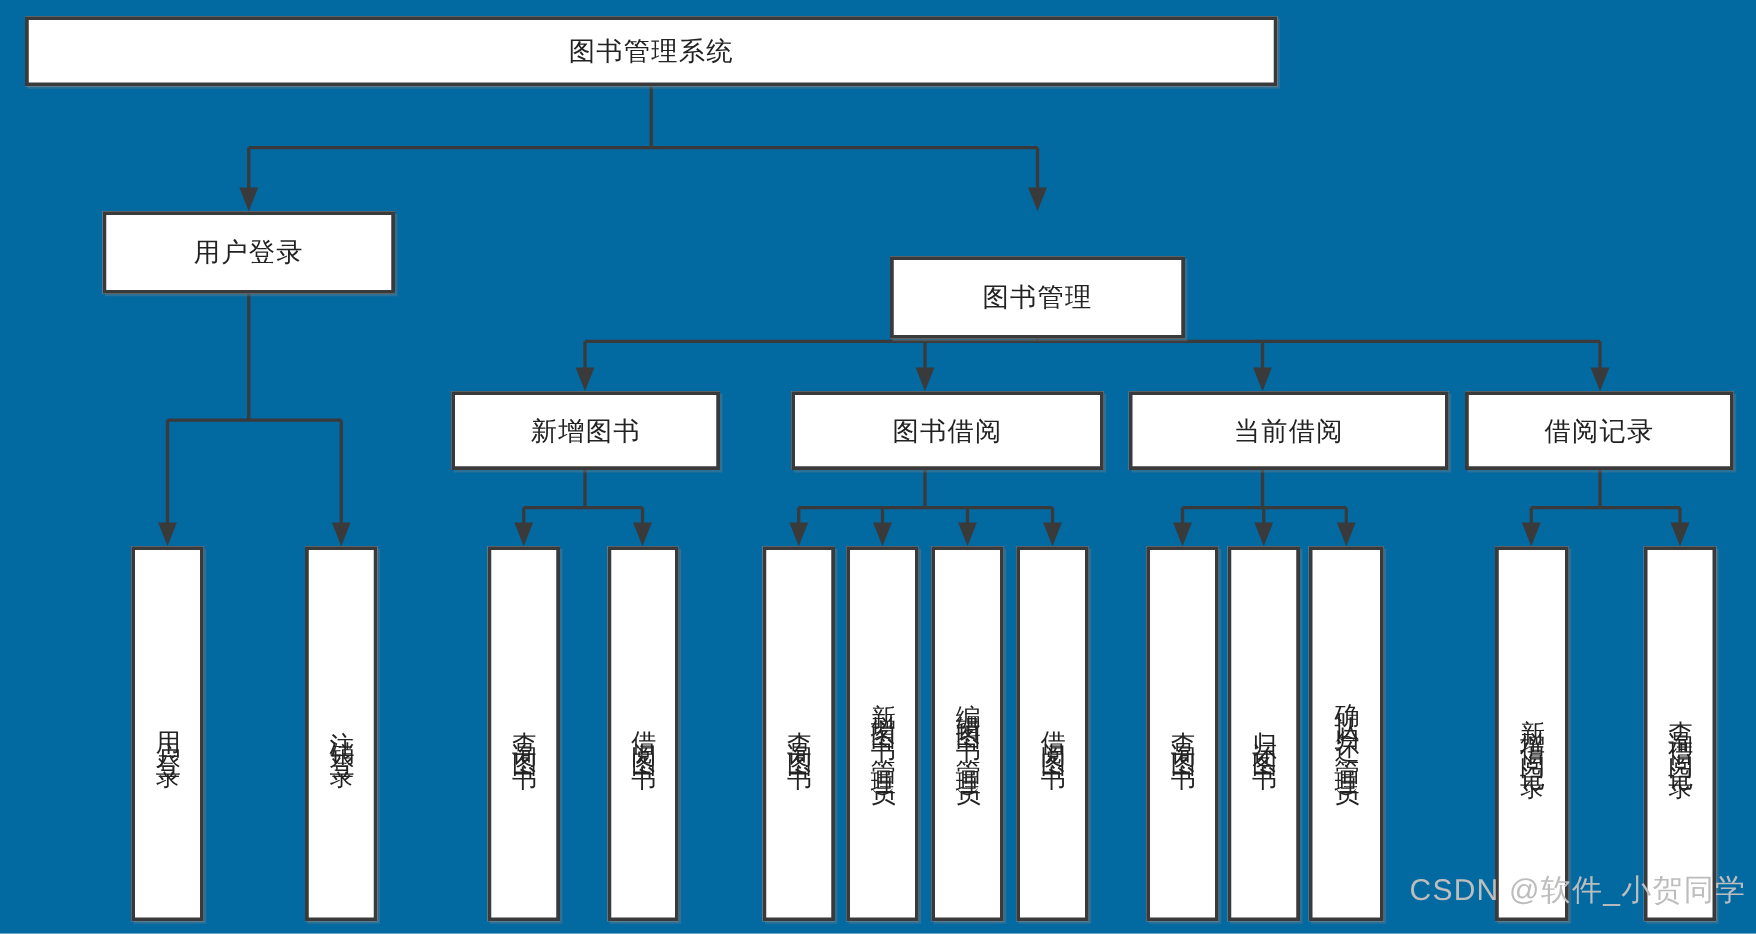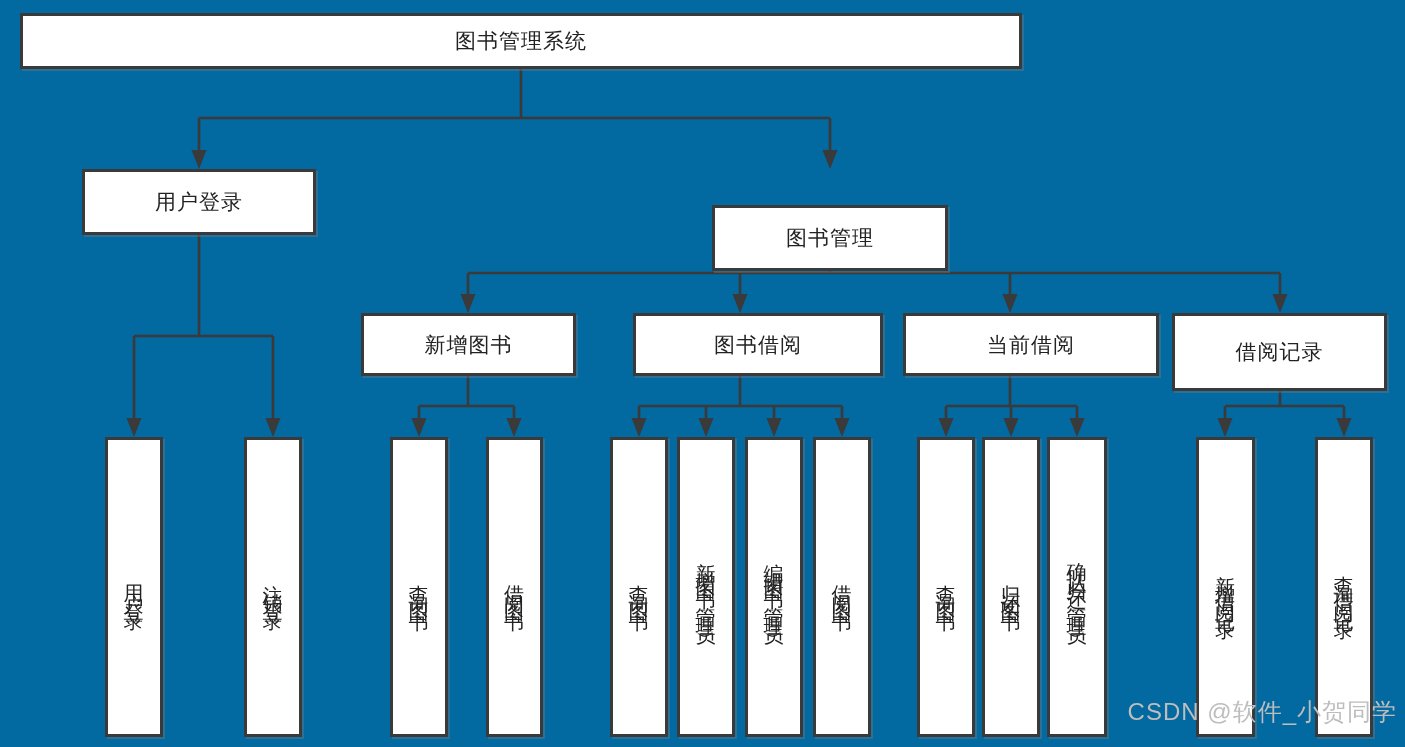--- a/index.html
+++ b/index.html
@@ -49,21 +49,21 @@
   }
   
   .n-root   { left: 20px;  top: 13px;  width: 1002px; height: 56px; }
   
   .n-user   { left: 82px;  top: 169px; width: 234px;  height: 66px; }
   .n-mgmt   { left: 712px; top: 169px; width: 236px;  height: 66px; margin-top: 36px; }
   
   .n-newbook { left: 361px;  top: 313px; width: 215px; height: 63px; }
   .n-borrow  { left: 633px;  top: 313px; width: 250px; height: 63px; }
   .n-current { left: 903px;  top: 313px; width: 256px; height: 63px; }
-  .n-records { left: 1172px; top: 313px; width: 215px; height: 78px; }
+  .n-records { left: 1172px; top: 313px; width: 215px; height: 63px; }
   
   .leaf { top: 437px; height: 300px; }
   .l-user-login      { left: 105px;  width: 58px; }
   .l-logout          { left: 244px;  width: 58px; }
   .l-nb-query        { left: 390px;  width: 58px; }
   .l-nb-borrow       { left: 486px;  width: 57px; }
   .l-bb-query        { left: 610px;  width: 58px; }
   .l-bb-add          { left: 677px;  width: 58px; }
   .l-bb-edit         { left: 745px;  width: 58px; }
   .l-bb-borrow       { left: 813px;  width: 58px; }

